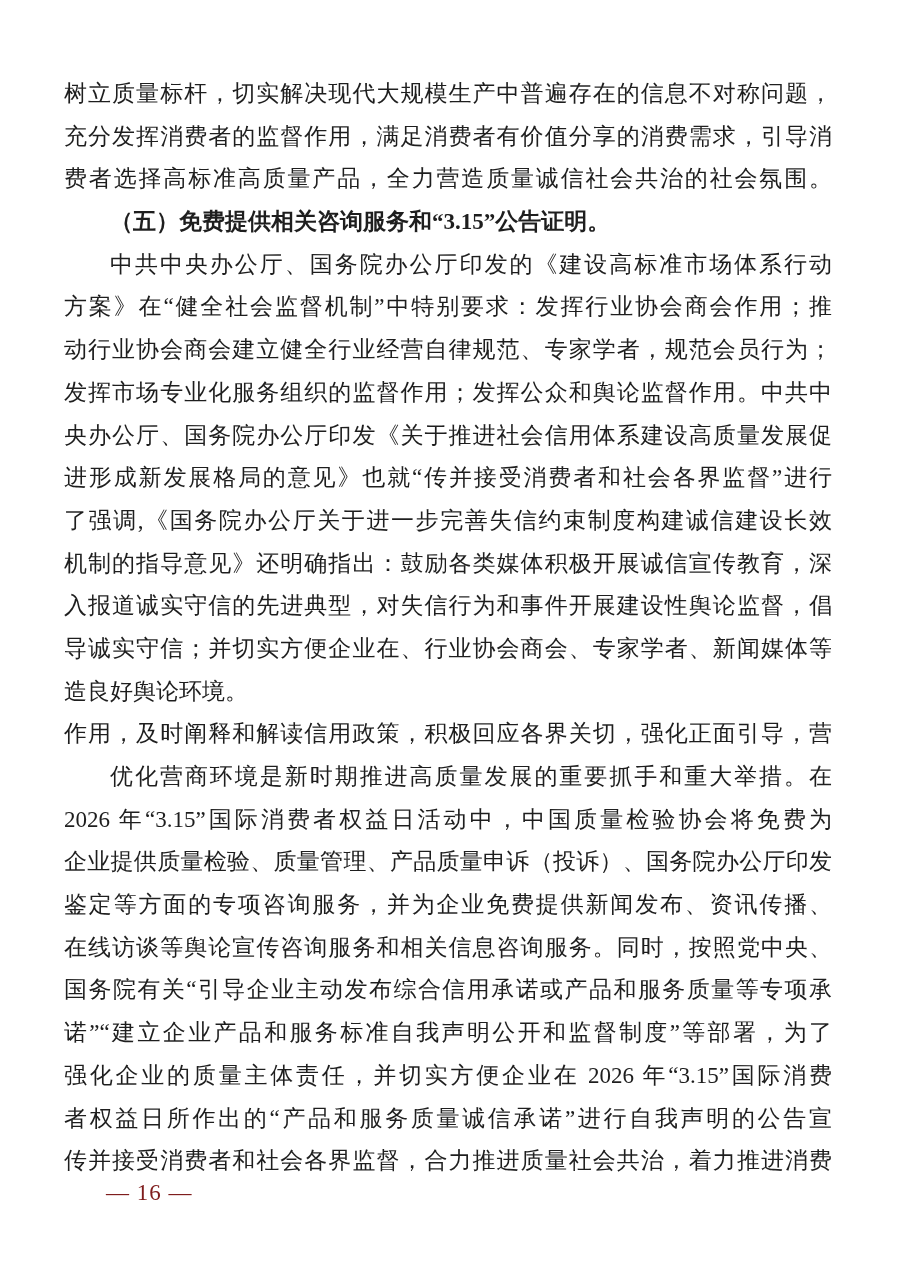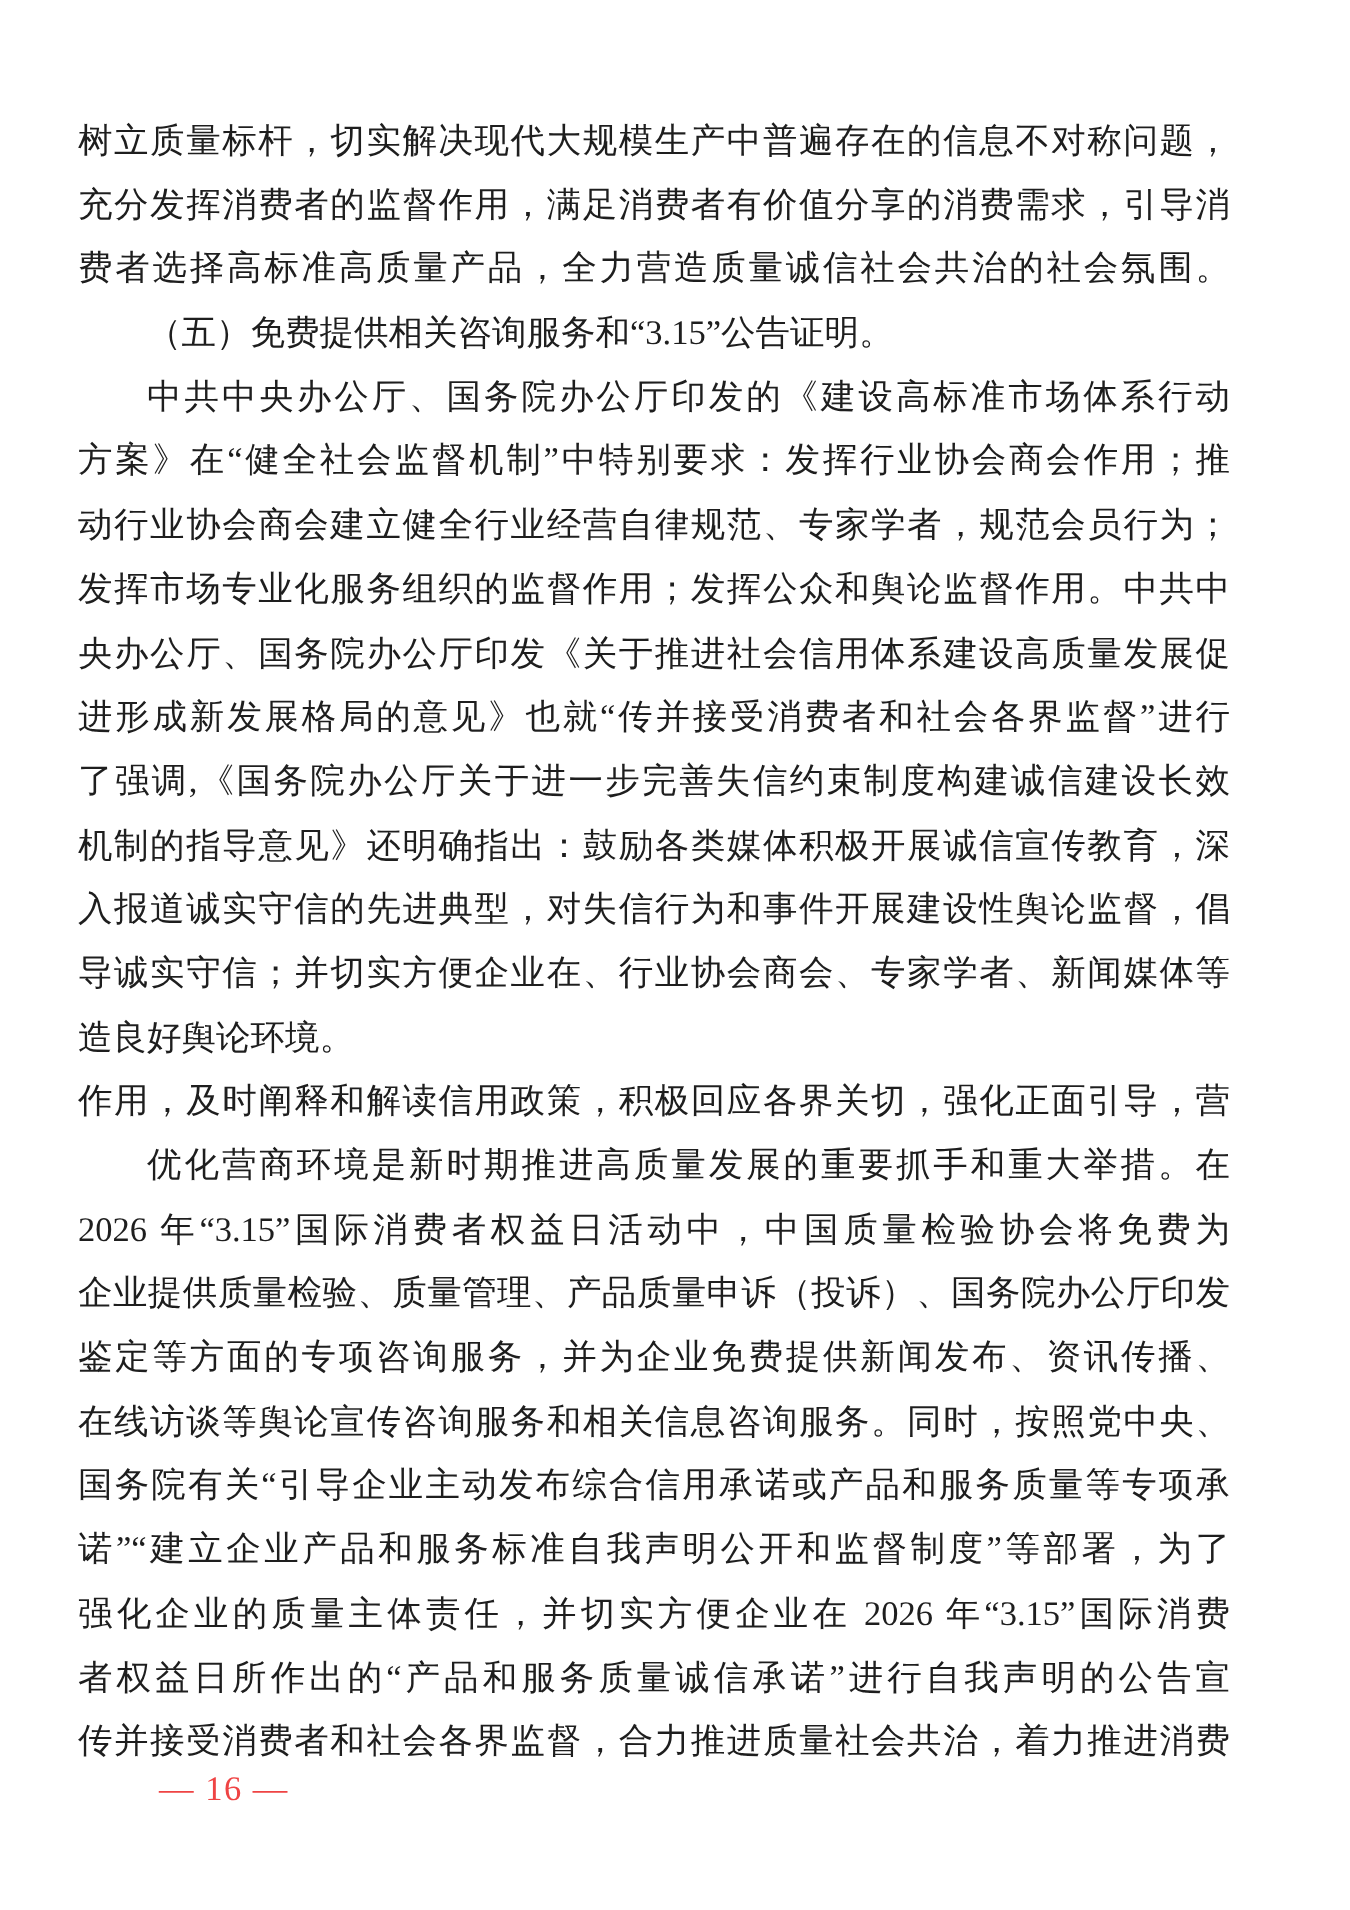--- a/index.html
+++ b/index.html
@@ -15,49 +15,49 @@
     font-family: "Liberation Serif", "DejaVu Serif", serif;
     color: #1e1e1e;
   }
   .page {
     position: absolute;
     inset: 0;
     background: #ffffff;
   }
   .content {
     position: absolute;
-    left: 52px;
+    left: 64px;
     top: 73px;
     width: 768px;
   }
   .line {
     height: 42.7px;
     line-height: 42.7px;
     font-size: 23px;
     text-align: justify;
     text-align-last: justify;
     overflow: visible;
   }
   .line.end {
     text-align: left;
     text-align-last: left;
   }
   .line.indent {
     text-indent: 46px;
   }
   .line.bold {
-    font-weight: 400;
+    font-weight: 700;
   }
   .page-number {
     position: absolute;
     left: 106px;
     top: 1178px;
     font-size: 23px;
     line-height: 30px;
-    color: #ef4444;
+    color: #7f1d1d;
     letter-spacing: 1px;
   }
 </style>
 </head>
 <body>
 
 <div class="page">
   <div class="content">
       <div class="line">树立质量标杆，切实解决现代大规模生产中普遍存在的信息不对称问题，</div>
       <div class="line">充分发挥消费者的监督作用，满足消费者有价值分享的消费需求，引导消</div>

